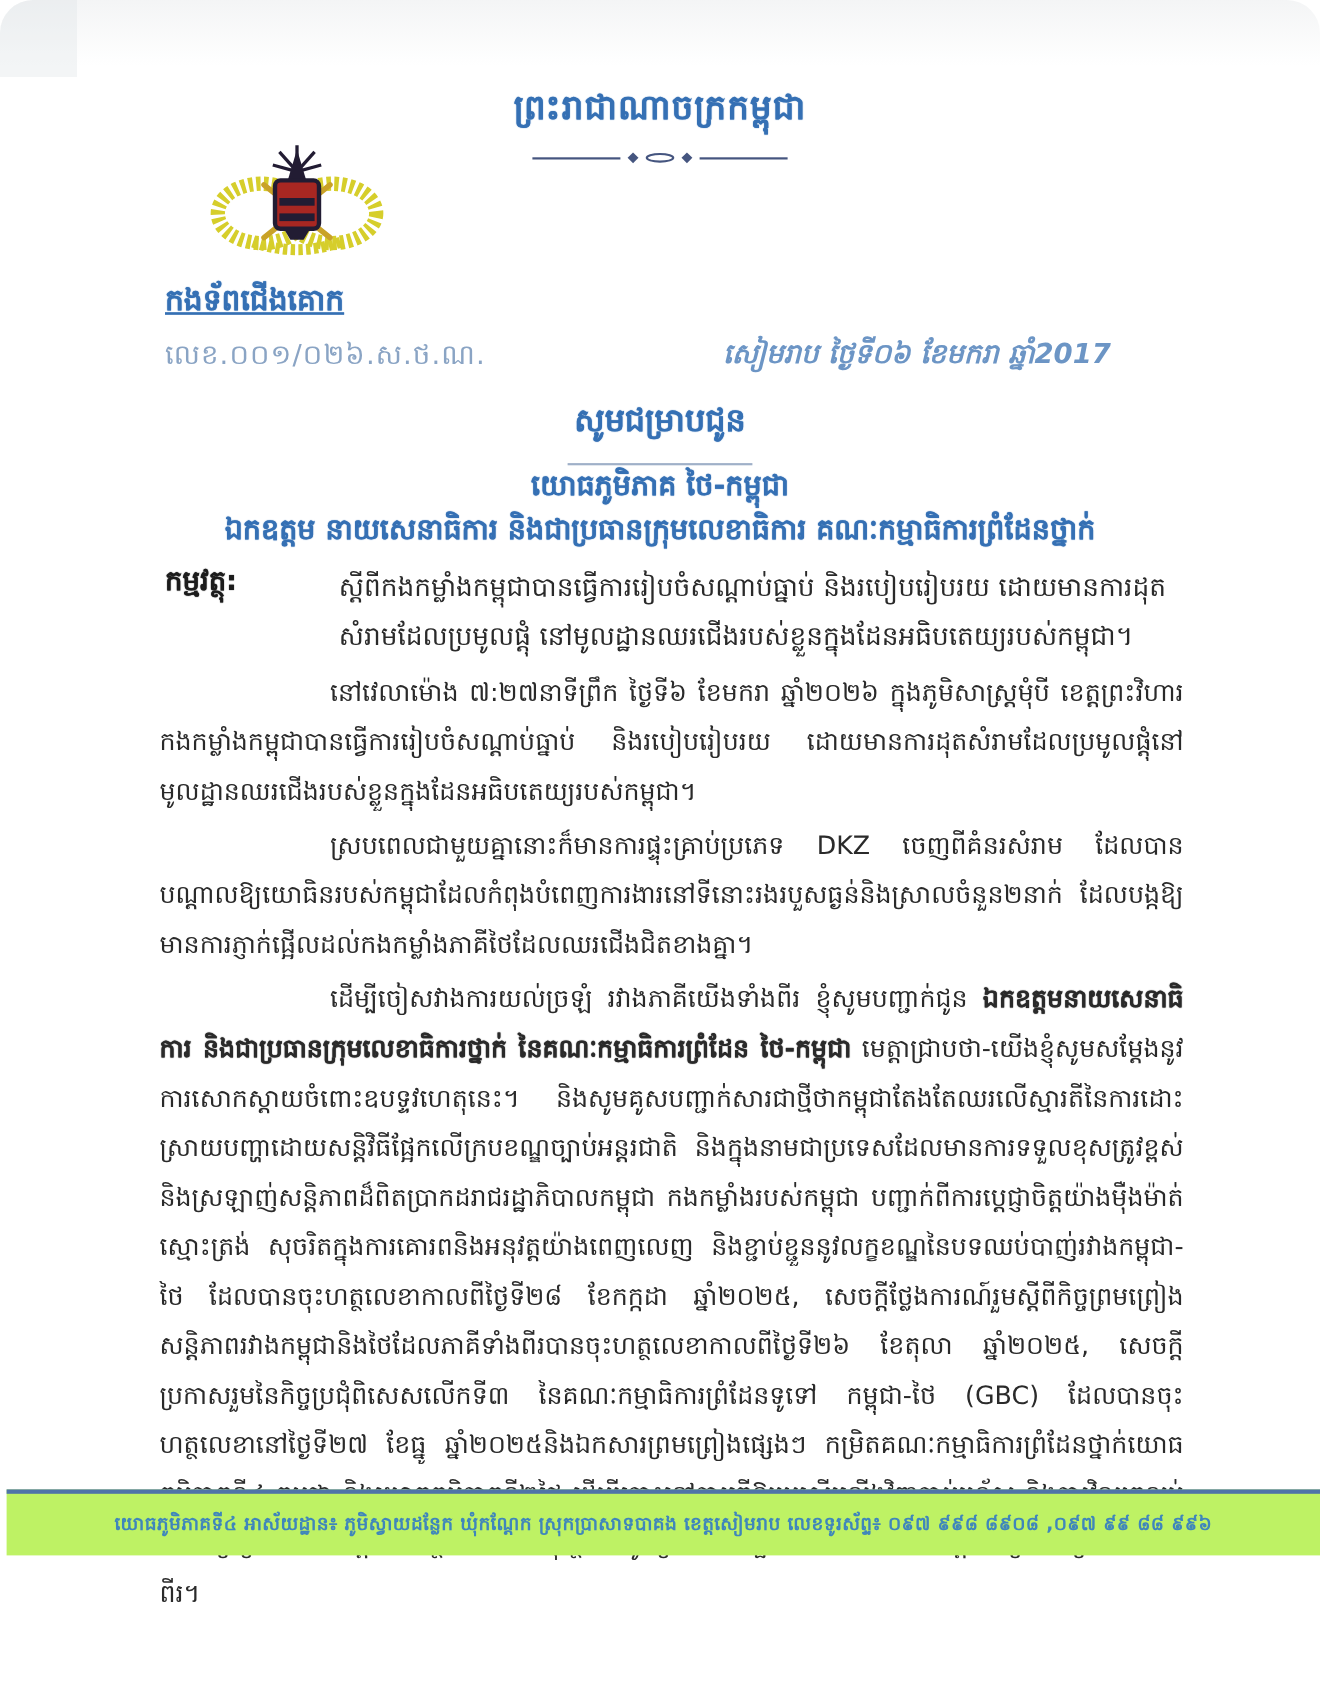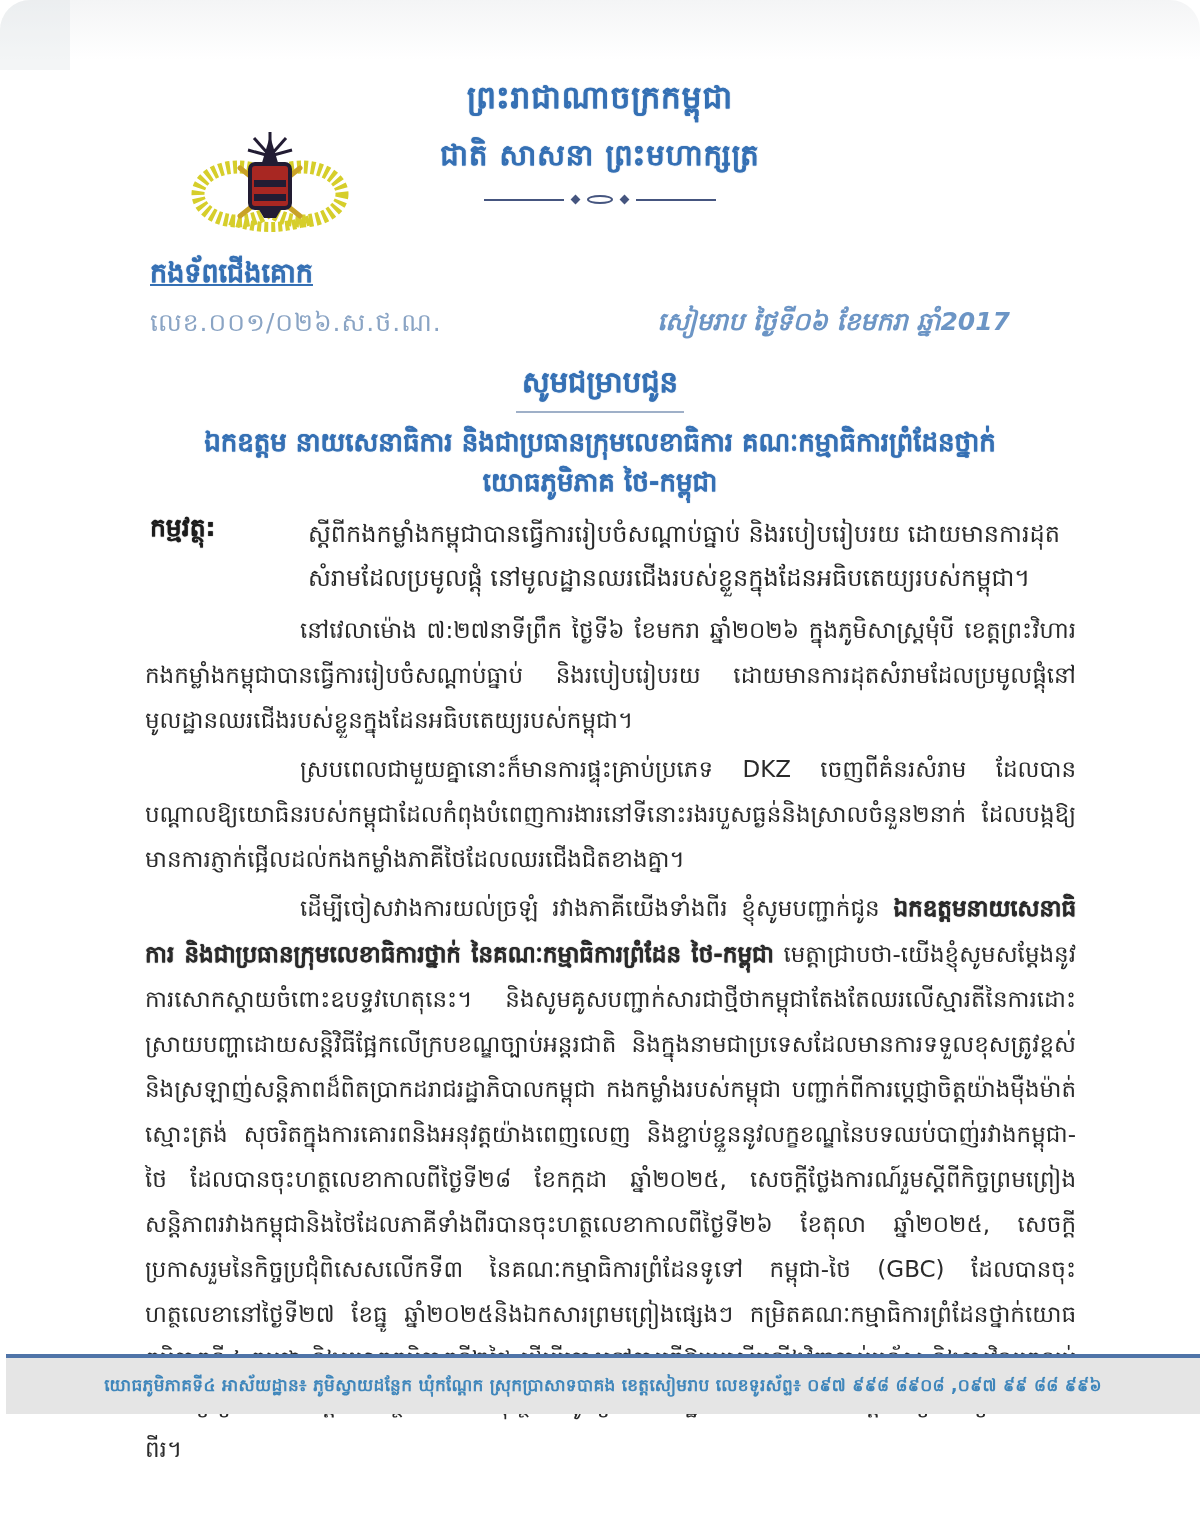--- a/index.html
+++ b/index.html
@@ -123,21 +123,21 @@
     top: 364px; left: 0; right: 0;
     text-align: center;
   }
   .salutation-heading .inner {
     display: inline-block;
     font-size: 29px;
     font-weight: 700;
     color: #3570b4;
     text-shadow: 0 0 1px #3570b4;
     border-bottom: 2px solid #9fb0c8;
-    padding: 0 6px 5px 6px;
+    padding: 0 6px 15px 6px;
   }
   .addressee {
     position: absolute;
     top: 422px; left: 80px; right: 80px;
     text-align: center;
     color: #3570b4;
     font-weight: 700;
     font-size: 26px;
     line-height: 1.55;
     text-shadow: 0 0 1px #3570b4;
@@ -181,21 +181,21 @@
   .body-block .bold-inline {
     font-weight: 700;
     text-shadow: 0 0 1px #1c1c1c;
   }
 
   
   .footer-bar {
     position: absolute;
     top: 1354px; left: 6px; right: 0;
     height: 60px;
-    background: #e5e5e5;
+    background: #bef264;
     border-top: 4px solid #4f74a8;
     display: flex;
     align-items: center;
     justify-content: center;
   }
   .footer-text {
     font-size: 17px;
     font-weight: 600;
     color: #3f86bb;
     letter-spacing: 0.3px;
@@ -205,21 +205,20 @@
 </head>
 <body>
 
 <div class="page">
 
   <div class="scan-shade"></div>
   <div class="scan-corner"></div>
 
   <header class="kingdom-header">
     <div class="motto1">ព្រះរាជាណាចក្រកម្ពុជា</div>
-    <div class="motto2">ជាតិ សាសនា ព្រះមហាក្សត្រ</div>
     <div class="divider">
       <span class="dv-line"></span>
       <span class="dv-dot"></span>
       <span class="dv-knot"></span>
       <span class="dv-dot"></span>
       <span class="dv-line"></span>
     </div>
   </header>
 
   <div class="letterhead">
@@ -255,22 +254,22 @@
     <div class="ref-no">លេខ.០០១/០២៦.ស.ថ.ណ.</div>
   </div>
 
   <div class="date-line">សៀមរាប ថ្ងៃទី០៦ ខែមករា ឆ្នាំ2017</div>
 
   <div class="salutation-heading">
     <span class="inner">សូមជម្រាបជូន</span>
   </div>
 
   <div class="addressee">
+    <div>យោធភូមិភាគ ថៃ-កម្ពុជា</div>
     <div>ឯកឧត្តម នាយសេនាធិការ និងជាប្រធានក្រុមលេខាធិការ គណៈកម្មាធិការព្រំដែនថ្នាក់</div>
-    <div>យោធភូមិភាគ ថៃ-កម្ពុជា</div>
   </div>
 
   <div class="subject">
     <div class="subject-label">កម្មវត្ថុ:</div>
     <div class="subject-text">ស្តីពីកងកម្លាំងកម្ពុជាបានធ្វើការរៀបចំសណ្តាប់ធ្នាប់ និងរបៀបរៀបរយ ដោយមានការដុត សំរាមដែលប្រមូលផ្តុំ នៅមូលដ្ឋានឈរជើងរបស់ខ្លួនក្នុងដែនអធិបតេយ្យរបស់កម្ពុជា។</div>
   </div>
 
   <div class="body-block">
     <p>នៅវេលាម៉ោង ៧:២៧នាទីព្រឹក ថ្ងៃទី៦ ខែមករា ឆ្នាំ២០២៦ ក្នុងភូមិសាស្រ្តមុំបី ខេត្តព្រះវិហារ កងកម្លាំងកម្ពុជាបានធ្វើការរៀបចំសណ្តាប់ធ្នាប់ និងរបៀបរៀបរយ ដោយមានការដុតសំរាមដែលប្រមូលផ្តុំនៅមូលដ្ឋានឈរជើងរបស់ខ្លួនក្នុងដែនអធិបតេយ្យរបស់កម្ពុជា។</p>
     <p>ស្របពេលជាមួយគ្នានោះក៏មានការផ្ទុះគ្រាប់ប្រភេទ DKZ ចេញពីគំនរសំរាម ដែលបានបណ្តាលឱ្យយោធិនរបស់កម្ពុជាដែលកំពុងបំពេញការងារនៅទីនោះរងរបួសធ្ងន់និងស្រាលចំនួន២នាក់ ដែលបង្កឱ្យមានការភ្ញាក់ផ្អើលដល់កងកម្លាំងភាគីថៃដែលឈរជើងជិតខាងគ្នា។</p>

